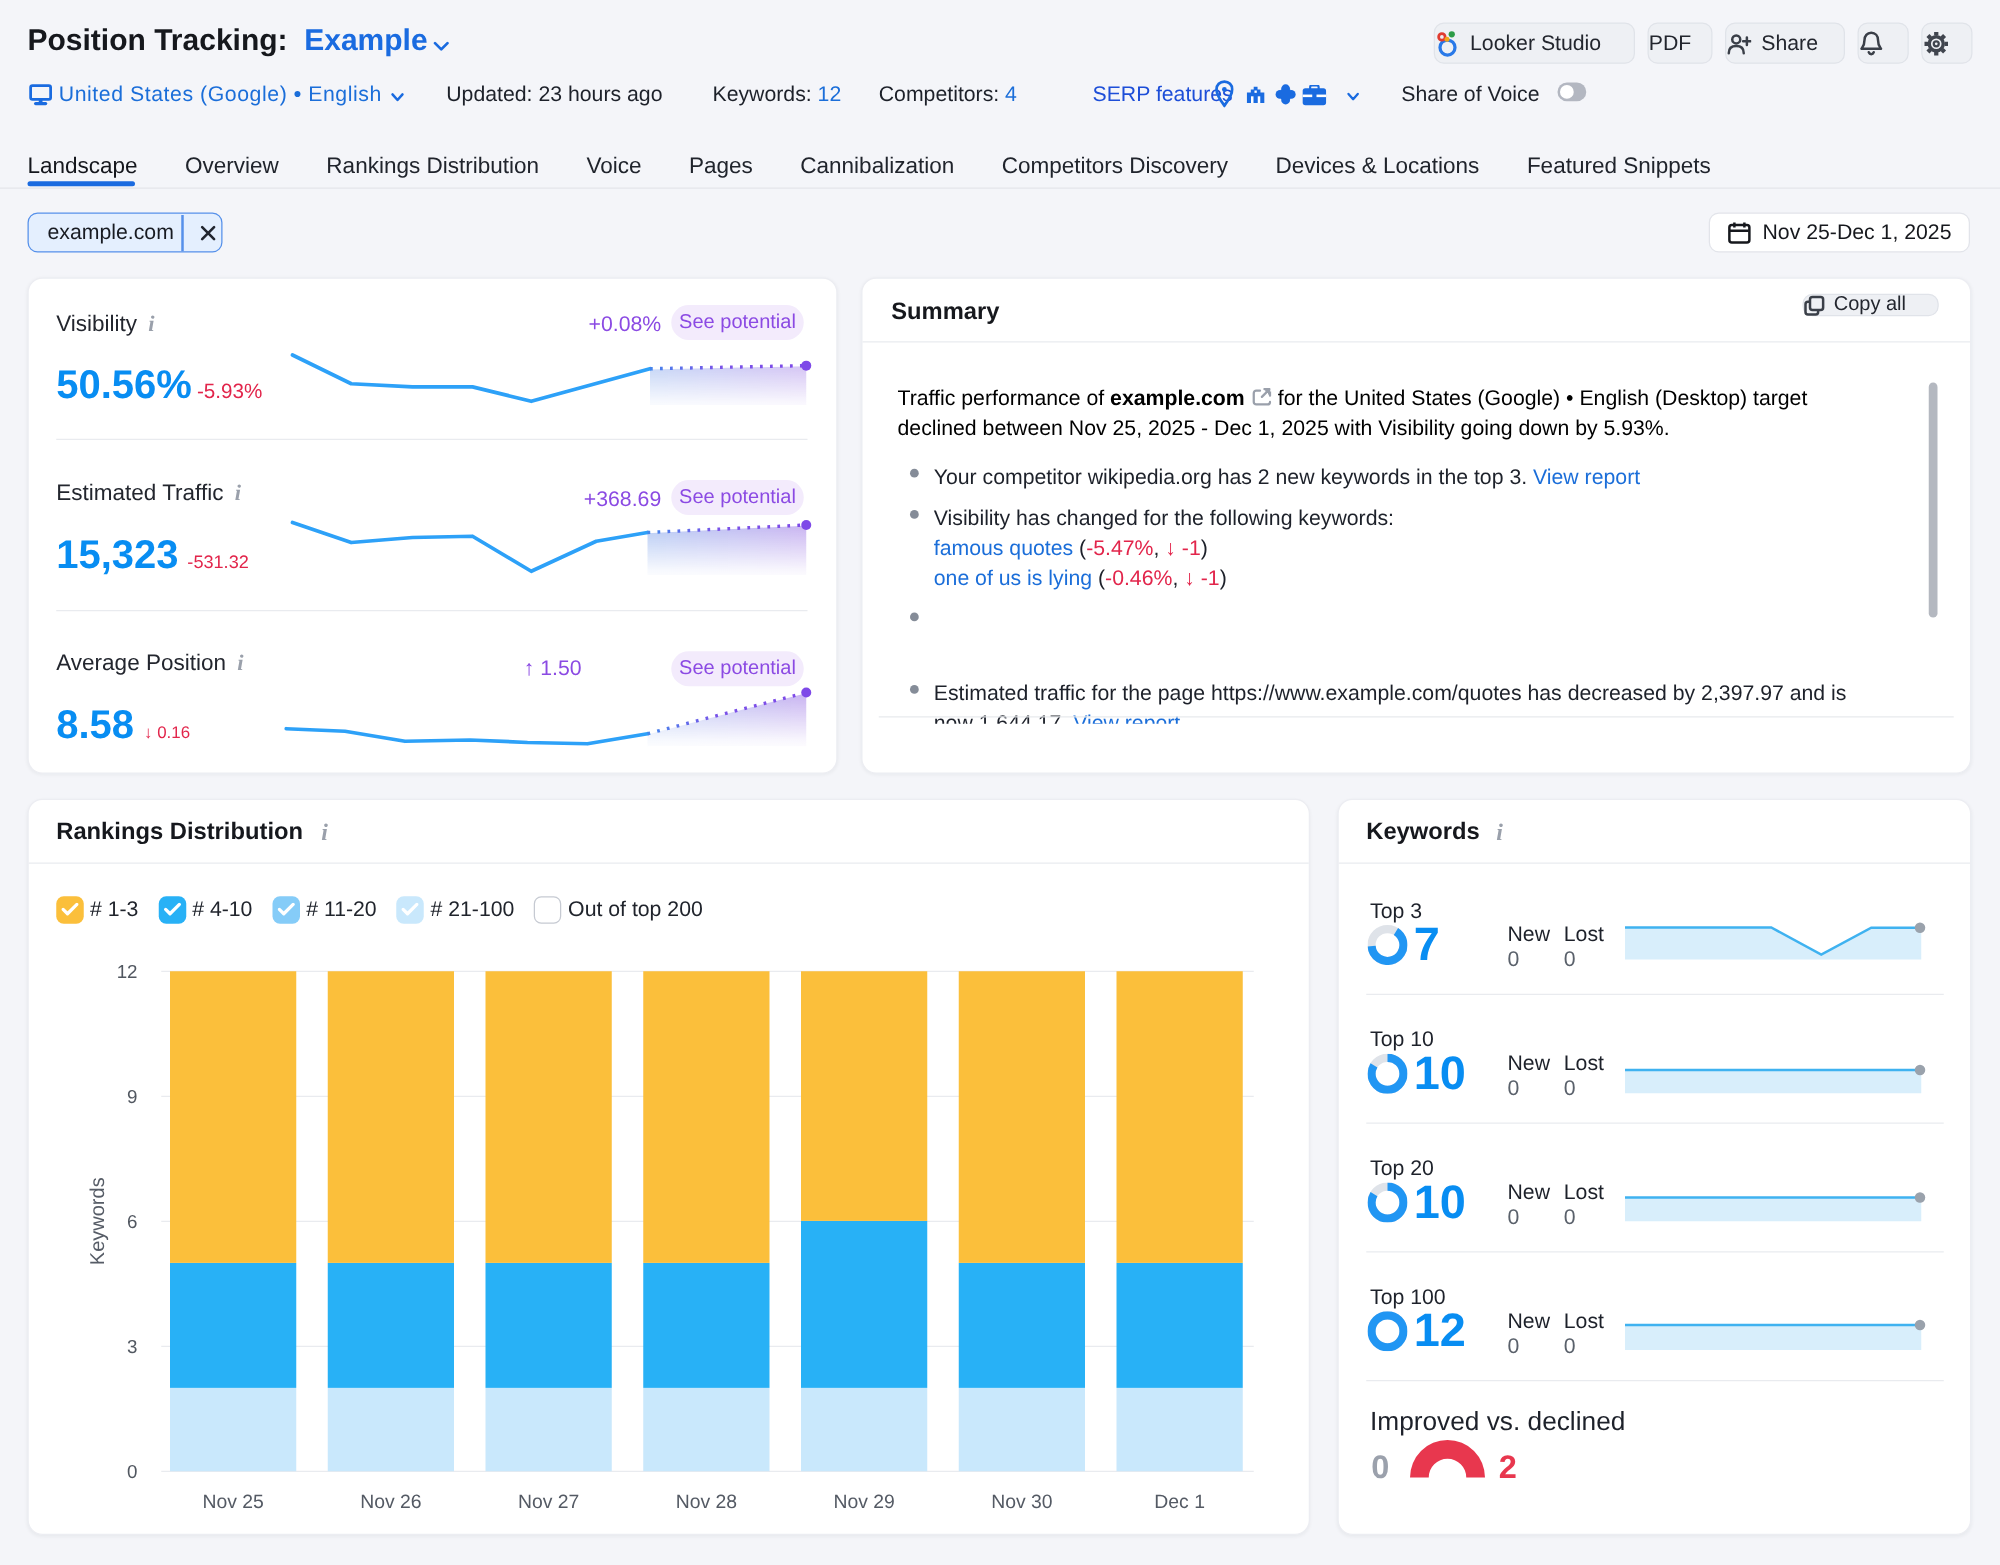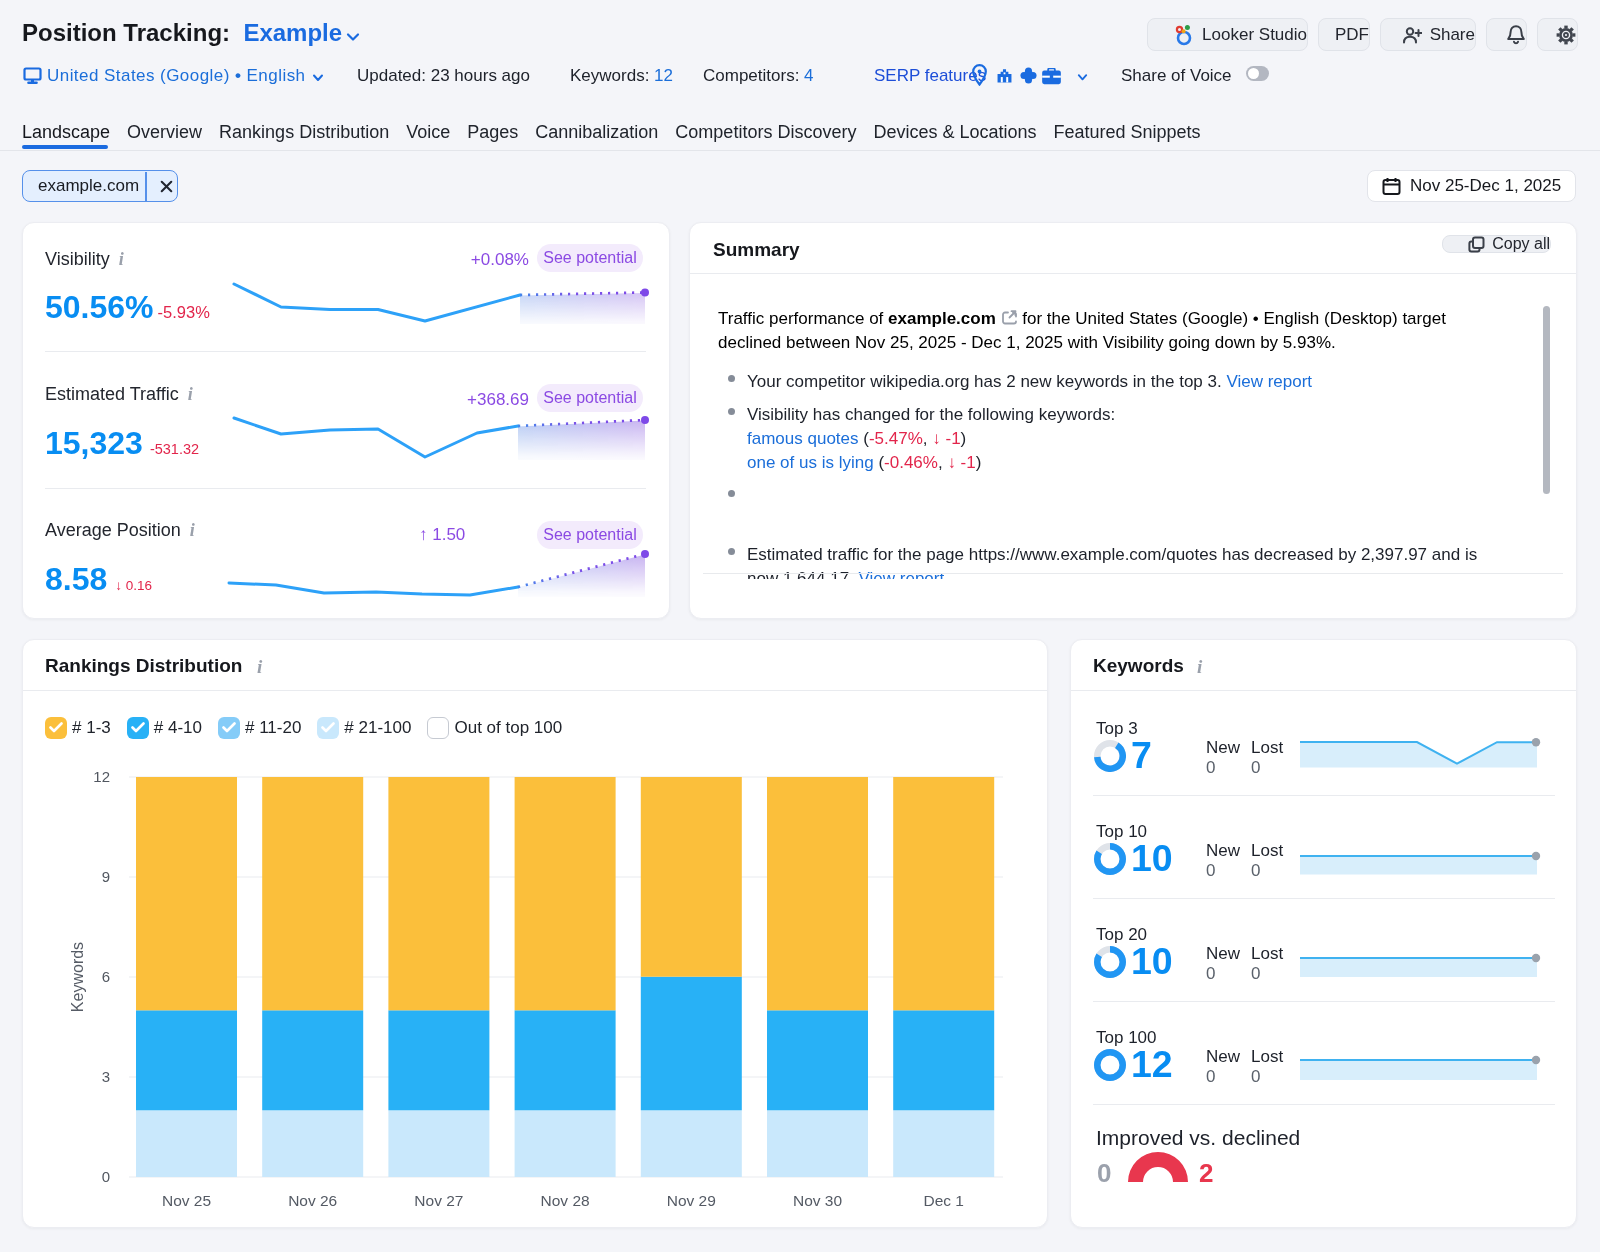--- a/index.html
+++ b/index.html
@@ -1,20 +1,20 @@
 <!DOCTYPE html>
 <html><head>
 <meta charset="utf-8">
 <style>
 *{margin:0;padding:0;box-sizing:border-box}
 html,body{width:1600px;height:1252px}
 body{background:#f4f5f9;font-family:"Liberation Sans",sans-serif;position:relative;overflow:hidden;color:#181b22}
 .abs{position:absolute}
 .card{position:absolute;background:#fff;border:1px solid #ecedf2;border-radius:12px;box-shadow:0 1px 3px rgba(25,30,45,.05)}
-.btn{position:absolute;background:#eef0f4;border:1px solid #e0e3e9;border-radius:8px;display:flex;align-items:center;justify-content:flex-end;font-size:17px;color:#23262e;gap:8px}
+.btn{position:absolute;background:#eef0f4;border:1px solid #e0e3e9;border-radius:8px;display:flex;align-items:center;justify-content:flex-start;font-size:17px;color:#23262e;gap:8px}
 .pill{position:absolute;background:#f3ebfc;color:#8b4ae3;font-size:16px;border-radius:15px;display:flex;align-items:center;justify-content:center}
 .purp{color:#8b4ae3;font-size:17px;position:absolute}
 .ttl{font-weight:700;font-size:19px;color:#16181d}
 .lbl{font-size:18px;font-weight:400;color:#23262e}
 .blue{color:#1b6ed9}
 .red{color:#e2254b}
 svg{display:block}
 .sbul{position:absolute;left:39px;width:7px;height:7px;border-radius:50%;background:#858c98}
 .sli{position:absolute;left:58px;width:800px;font-size:17px;line-height:24px;color:#1d212a}
 .cb{width:22px;height:22px;border-radius:6px;display:inline-flex;align-items:center;justify-content:center}
@@ -113,21 +113,21 @@
           <path d="M17.6 11 h2.8"></path>
           <path d="M4.35 4.35 l2 2"></path>
           <path d="M15.65 15.65 l2 2"></path>
           <path d="M17.65 4.35 l-2 2"></path>
           <path d="M6.35 15.65 l-2 2"></path>
         </g>
       </g>
     </svg>
 </div>
 
-<div class="abs" style="left:22px;top:122px;display:flex;gap:17px;font-size:18px;color:#20242c;white-space:nowrap">
+<div class="abs" style="left:22px;top:122px;display:flex;gap:38px;font-size:18px;color:#20242c;white-space:nowrap">
 <span style="color:#14161c">Landscape</span>
     <span>Overview</span>
     <span>Rankings Distribution</span>
     <span>Voice</span>
     <span>Pages</span>
     <span>Cannibalization</span>
     <span>Competitors Discovery</span>
     <span>Devices &amp; Locations</span>
     <span>Featured Snippets</span>
 </div>
@@ -261,21 +261,21 @@
       </svg>
     </span>
     <span style="margin-left:5px"># 11-20</span>
   <span class="cb" style="background:#c9e8fc;margin-left:16px">
       <svg width="14" height="11" viewBox="0 0 14 11">
         <path d="M1.5 5.5 L5 9 L12.5 1.5" stroke="#fff" stroke-width="2.6" fill="none" stroke-linecap="round" stroke-linejoin="round"></path>
       </svg>
     </span>
     <span style="margin-left:5px"># 21-100</span>
   <span class="cb" style="background:#fff;border:1.5px solid #c6cad2;margin-left:16px"></span>
-    <span style="margin-left:5px">Out of top 100</span>
+    <span style="margin-left:5px">Out of top 200</span>
 </div>
 <svg class="abs" style="left:22px;top:639px" width="1026" height="589" viewBox="0 0 1026 589">
   <g stroke="#e9ebef" stroke-width="1">
       <line x1="107" y1="138" x2="981" y2="138"></line>
       <line x1="107" y1="238" x2="981" y2="238"></line>
       <line x1="107" y1="338" x2="981" y2="338"></line>
       <line x1="107" y1="438" x2="981" y2="438"></line>
       <line x1="107" y1="538" x2="981" y2="538"></line>
     </g>
   <g font-size="15" fill="#515760" text-anchor="end" font-family="Liberation Sans">

